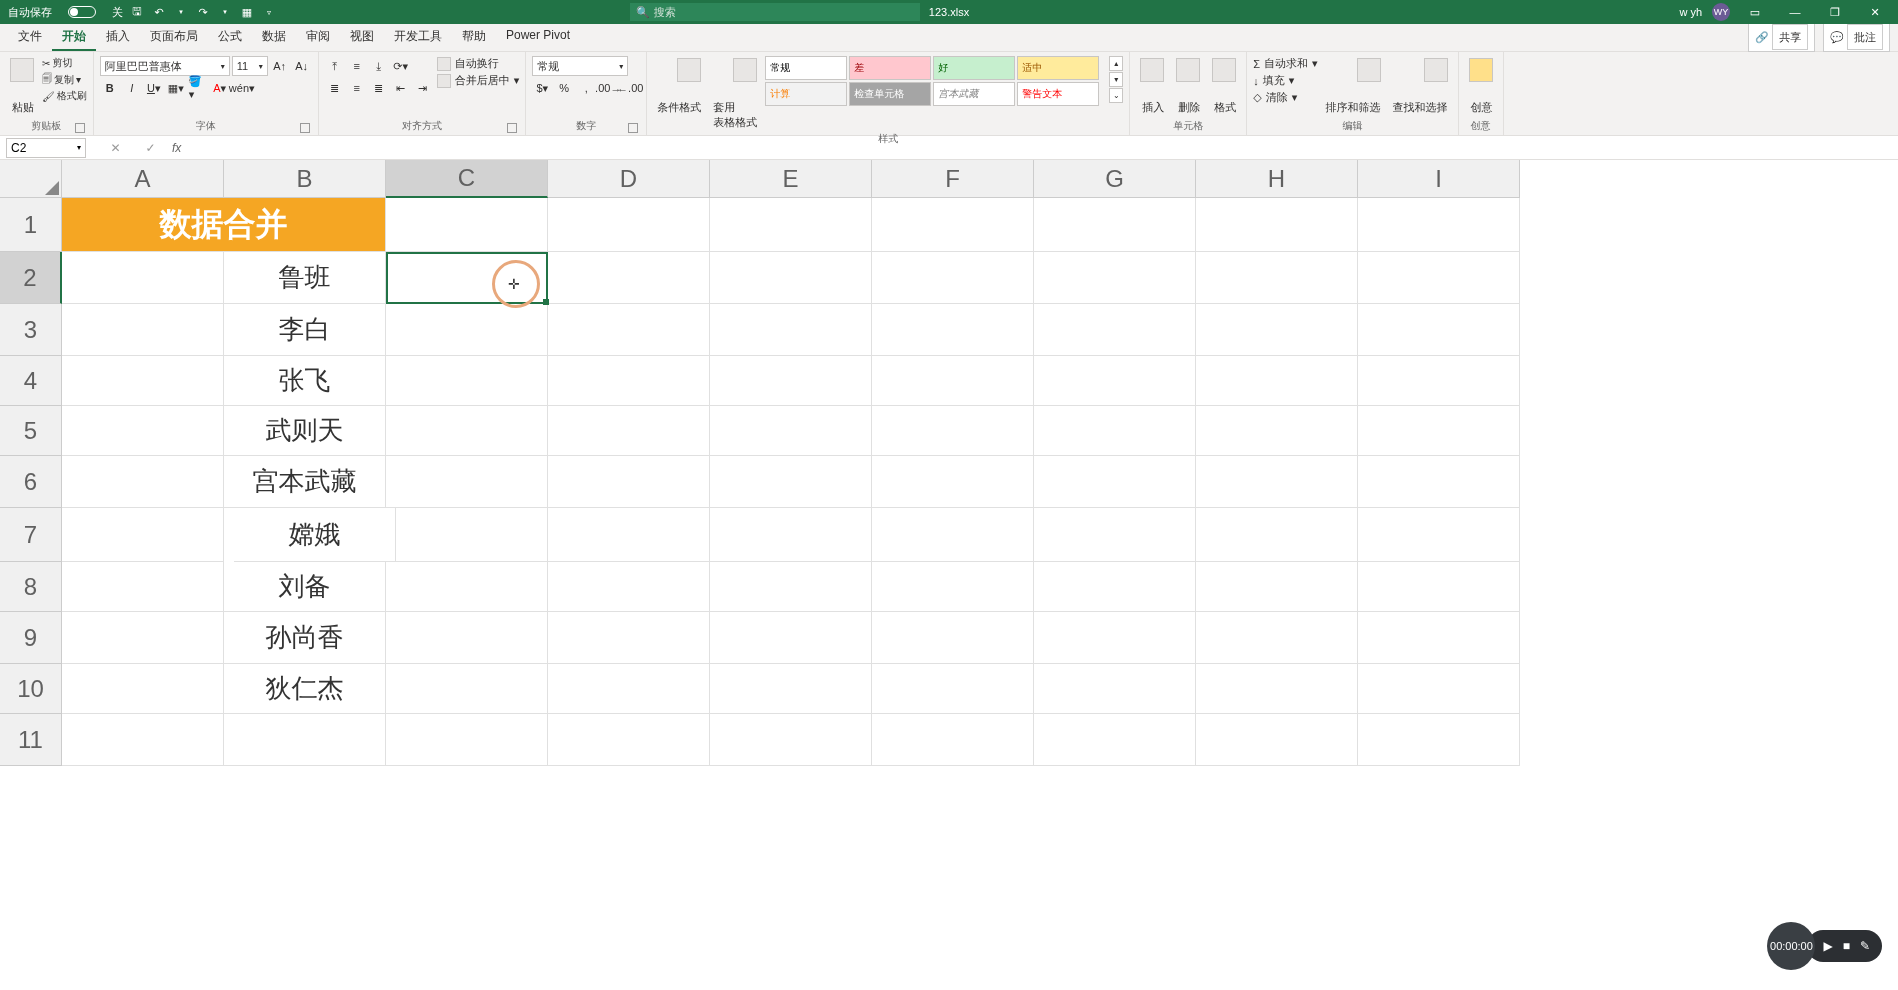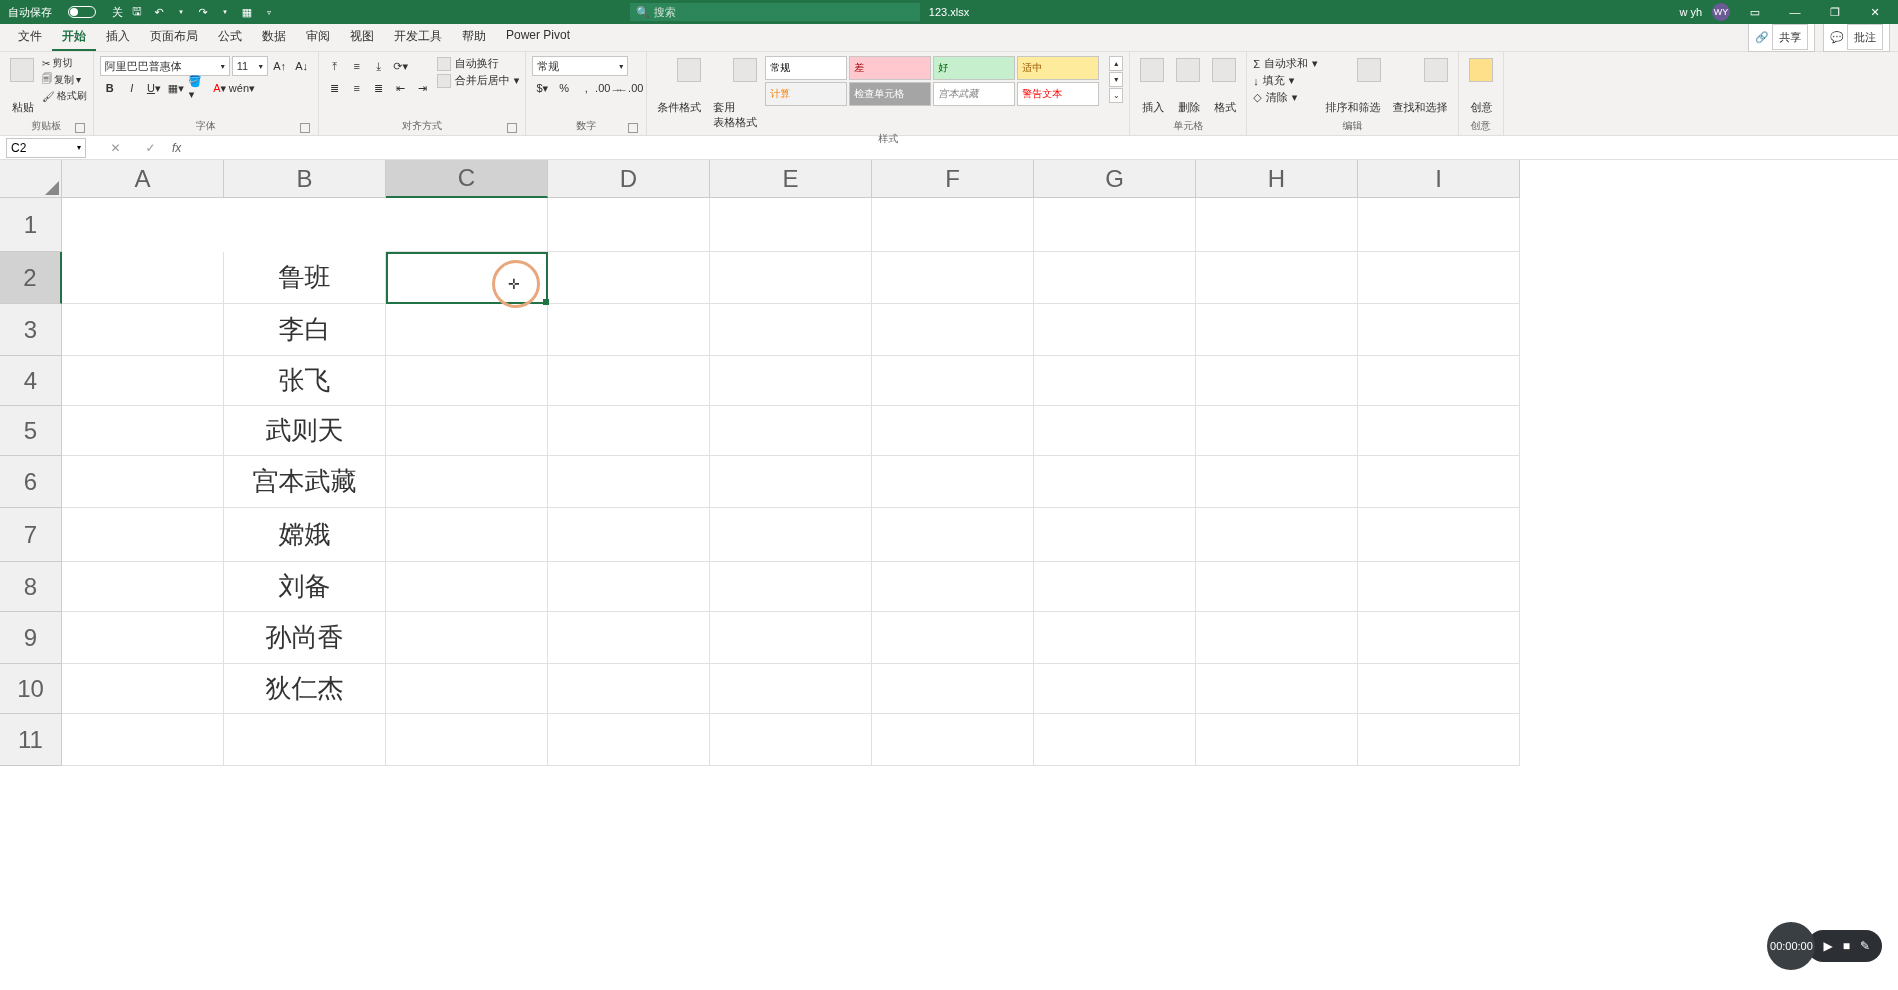--- a/index.html
+++ b/index.html
@@ -354,26 +354,27 @@
         <div class="rh" style="height: 52px;">6</div>
         <div class="rh" style="height: 54px;">7</div>
         <div class="rh" style="height: 50px;">8</div>
         <div class="rh" style="height: 52px;">9</div>
         <div class="rh" style="height: 50px;">10</div>
         <div class="rh" style="height: 52px;">11</div>
       </div>
     <div class="cells" id="cells">
       <div class="cursor-ring"></div>
       <div class="cursor-cross">✛</div>
+    <div class="cell merged-header" style="left: 0px; top: 0px; width: 324px; height: 54px;">数据合并</div>
         <div class="cell " style="left: 162px; top: 54px; width: 162px; height: 52px;">鲁班</div>
         <div class="cell " style="left: 162px; top: 106px; width: 162px; height: 52px;">李白</div>
         <div class="cell " style="left: 162px; top: 158px; width: 162px; height: 50px;">张飞</div>
         <div class="cell " style="left: 162px; top: 208px; width: 162px; height: 50px;">武则天</div>
         <div class="cell " style="left: 162px; top: 258px; width: 162px; height: 52px;">宫本武藏</div>
-        <div class="cell " style="left: 162px; top: 310px; width: 162px; height: 54px;">嫦娥</div>
+        <div class="cell " style="left: 172px; top: 310px; width: 162px; height: 54px;">嫦娥</div>
         <div class="cell " style="left: 162px; top: 364px; width: 162px; height: 50px;">刘备</div>
         <div class="cell " style="left: 162px; top: 414px; width: 162px; height: 52px;">孙尚香</div>
         <div class="cell " style="left: 162px; top: 466px; width: 162px; height: 50px;">狄仁杰</div>
         <div class="cell active-cell" style="left: 324px; top: 54px; width: 162px; height: 52px;">
           <div class="fill-handle"></div>
         </div>
         <div class="cell " style="left: 324px; top: 0px; width: 162px; height: 54px;"></div>
         <div class="cell " style="left: 486px; top: 0px; width: 162px; height: 54px;"></div>
         <div class="cell " style="left: 648px; top: 0px; width: 162px; height: 54px;"></div>
         <div class="cell " style="left: 810px; top: 0px; width: 162px; height: 54px;"></div>

